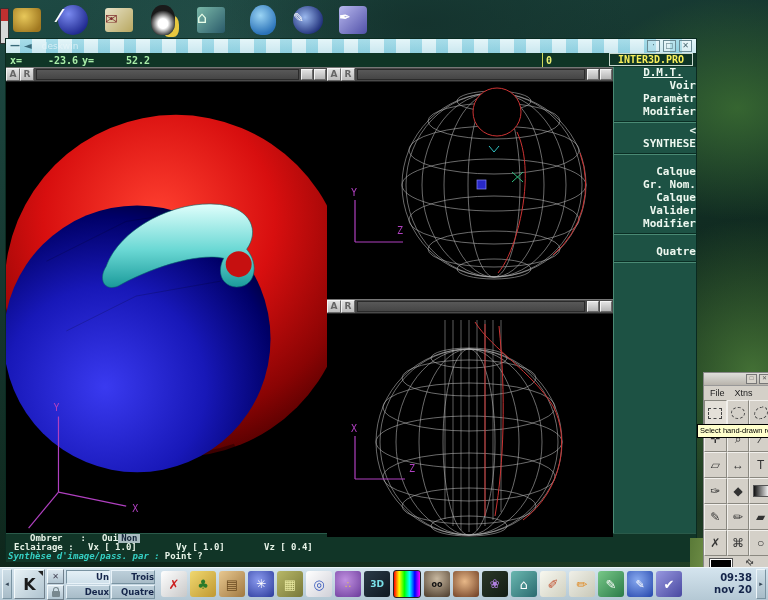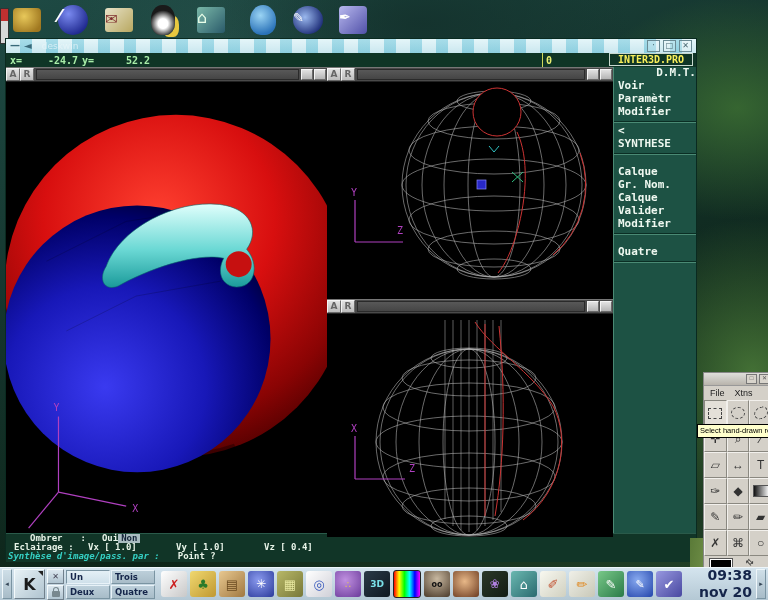--- a/index.html
+++ b/index.html
@@ -51,22 +51,22 @@
   #content{display:flex;height:466px;background:#000;}
   .vp{display:flex;flex-direction:column;}
   .vp-head{height:13px;display:flex;background:#4a4a4a;border-top:1px solid #777;border-bottom:1px solid #222;align-items:stretch;}
   .vp-btn{width:12px;background:linear-gradient(#e2e2e2,#bcbcbc);border:1px solid;border-color:#f4f4f4 #6a6a6a #6a6a6a #f4f4f4;color:#666;font-size:9px;line-height:11px;text-align:center;font-weight:bold;}
   .vp-bar{flex:1;background:linear-gradient(#585858,#454545);margin:1px 2px;border:1px solid #2a2a2a;}
   .vp-wbtn{width:10px;background:linear-gradient(#e2e2e2,#b4b4b4);border:1px solid;border-color:#f4f4f4 #6a6a6a #6a6a6a #f4f4f4;margin:1px 1px 1px 0;}
   .canvas{background:#000;}
   
   #menu{width:85px;background:#1d5244;border-left:1px solid #4a8a74;color:#eef8f0;
      font-family:"DejaVu Sans Mono","Liberation Mono",monospace;font-weight:bold;font-size:11px;}
-  .mi{padding:0 0 1px 4px;line-height:12px;cursor:default;}
-  .mi.center{text-align:right;padding-left:16px;}
+  .mi{padding:0 0 1px 4px;line-height:12px;cursor:default;text-align:right;}
+  .mi.center{text-align:center;padding-left:16px;text-decoration:underline;}
   .msep{height:0;border-top:1px solid #0a2e24;border-bottom:1px solid #4a8a74;margin:2px 0;}
   .mgap{height:9px;}
   
   #prompt{height:28px;background:#113527;font-family:"DejaVu Sans Mono","Liberation Mono",monospace;
      font-weight:bold;font-size:9px;color:#e8f4e8;border-top:1px solid #2a5a4a;}
   #prompt .pl{height:9px;line-height:9px;display:flex;align-items:center;}
   .non-chip{background:#a9bcc0;color:#15253a;padding:0 3px;}
   .oui{margin-left:16px;}
   .cyan{color:#35d0c4;font-style:italic;}
   .pv{display:inline-block;width:88px;}
@@ -95,21 +95,21 @@
   .edge-strip{width:8px;height:28px;background:linear-gradient(#cfdfe8,#a8bcc8);border:1px solid;border-color:#eef6fa #7a94a2 #7a94a2 #eef6fa;
      display:flex;align-items:center;justify-content:center;font-size:7px;color:#345;}
   .kbtn{width:29px;height:28px;background:linear-gradient(135deg,#e8f2f6,#b0c4d0);border:1px solid;border-color:#f4fafc #70808c #70808c #f4fafc;
      position:relative;display:flex;align-items:center;justify-content:center;font-weight:bold;font-size:16px;color:#1a1a1a;}
   .kbtn::after{content:"";position:absolute;right:1px;top:1px;border-left:5px solid transparent;border-top:5px solid #222;}
   .mini-col{display:flex;flex-direction:column;gap:1px;}
   .mini-btn{width:15px;height:13px;background:linear-gradient(#dce8f0,#b0c4d0);border:1px solid;border-color:#f4fafc #70808c #70808c #f4fafc;
      display:flex;align-items:center;justify-content:center;font-size:8px;color:#445;}
   .lockb{width:8px;height:6px;background:#78888f;border-radius:1px;position:relative;margin-top:3px;}
   .lockb::before{content:"";position:absolute;top:-4px;left:1px;width:4px;height:4px;border:1px solid #78888f;border-bottom:none;border-radius:3px 3px 0 0;}
-  .pager{display:grid;grid-template-columns:44px 44px;grid-auto-rows:14px;gap:1px;}
+  .pager{display:grid;grid-template-columns:44px 44px;grid-auto-rows:14px;gap:1px;text-align:right;}
   .pg{background:linear-gradient(#bccfda,#a8bcc8);border:1px solid;border-color:#e8f2f8 #7a94a2 #7a94a2 #e8f2f8;
      font-size:8.5px;font-weight:bold;color:#15254a;padding-left:3px;line-height:12px;}
   .pg.active{background:linear-gradient(#e4f0f6,#cfe0ea);border-color:#7a94a2 #e8f2f8 #e8f2f8 #7a94a2;}
   .ti{width:26px;height:26px;border-radius:3px;display:flex;align-items:center;justify-content:center;font-size:13px;flex:0 0 auto;}
   .icons-row{display:flex;gap:3px;align-items:center;margin-left:4px;}
   .i-kview{background:linear-gradient(135deg,#fff,#c8c8c8);} .i-kview::before{content:"✗";color:#c22;font-weight:bold;}
   .i-palm{background:linear-gradient(135deg,#f0d870,#c09830);} .i-palm::before{content:"♣";color:#2a7a2a;}
   .i-cabinet{background:linear-gradient(135deg,#e8c890,#a07840);} .i-cabinet::before{content:"▤";color:#6a4a20;}
   .i-wheel{background:radial-gradient(circle at 40% 35%,#8a9aee,#2a3a9a);} .i-wheel::before{content:"✳";color:#fff;font-size:12px;}
   .i-pkg{background:linear-gradient(135deg,#b8b868,#787838);} .i-pkg::before{content:"▦";color:#e8e8a0;}
@@ -119,21 +119,21 @@
   .i-grad{background:linear-gradient(90deg,#f00,#ff0,#0f0,#0ff,#00f,#f0f);border:1px solid #222;}
   .i-wilber{background:radial-gradient(circle at 50% 30%,#c8b8a0,#4a3a2a);} .i-wilber::before{content:"oo";color:#111;font-size:8px;font-weight:bold;}
   .i-face{background:radial-gradient(circle at 45% 40%,#e8b888,#6a3a20);}
   .i-flower{background:linear-gradient(135deg,#2a3828,#141c14);} .i-flower::before{content:"❀";color:#b080e0;font-size:12px;}
   .i-hpaint{background:linear-gradient(135deg,#6ab8b0,#2a6a70);} .i-hpaint::before{content:"⌂";color:#fff;}
   .i-draft{background:linear-gradient(135deg,#f8f8f0,#d0d0c0);} .i-draft::before{content:"✐";color:#c05030;}
   .i-pencil{background:linear-gradient(135deg,#f0f0e8,#c8c8b8);} .i-pencil::before{content:"✏";color:#e08820;}
   .i-nb{background:linear-gradient(135deg,#78c888,#2a7a48);} .i-nb::before{content:"✎";color:#fff;}
   .i-globe{background:radial-gradient(circle at 40% 35%,#88aaf0,#2244aa);} .i-globe::before{content:"✎";color:#fff;font-size:11px;}
   .i-check{background:linear-gradient(135deg,#9898e0,#4848a0);} .i-check::before{content:"✔";color:#fff;}
-  .clock{margin-left:auto;text-align:right;font-size:14px;font-weight:bold;color:#15254a;line-height:1.25;margin-right:2px;white-space:nowrap;}
+  .clock{margin-left:auto;text-align:right;font-size:10px;font-weight:bold;color:#15254a;line-height:1.25;margin-right:2px;white-space:nowrap;}
 </style>
 </head>
 <body>
 
 <div id="screen">
 
   <div class="dicon" style="left:10px">
       <span class="di-box"></span>
     </div>
   <div class="dicon" style="left:56px">
@@ -170,21 +170,21 @@
       </div>
       <div class="tb-right">
         <span class="tb-btn">·</span>
         <span class="tb-btn">□</span>
         <span class="tb-btn">✕</span>
       </div>
     </div>
 
     <div id="statusbar">
       <span class="lbl">x=</span>
-      <span class="xv">-24.7</span>
+      <span class="xv">-23.6</span>
       <span class="lbl">y=</span>
       <span class="yv">52.2</span>
       <span class="sb-counter">0</span>
       <span class="sb-app">INTER3D.PRO</span>
     </div>
 
     <div id="content">
 
       <div class="vp" style="width:321px">
         <div class="vp-head">
@@ -343,21 +343,21 @@
         <span class="non-chip">Non</span>
       </div>
       <div class="pl" style="padding-left:8px">
         <span class="pv" style="width:74px">Eclairage :</span>
         <span class="pv">Vx [ 1.0]</span>
         <span class="pv">Vy [ 1.0]</span>
         <span class="pv">Vz [ 0.4]</span>
       </div>
       <div class="pl" style="padding-left:2px">
         <span class="cyan">Synthèse d'image/pass. par :</span>
-        <span style="margin-left:18px">Point ?</span>
+        <span style="margin-left:5px">Point ?</span>
       </div>
     </div>
   </div>
 
   <div class="abs grass"></div>
 
   <div id="toolbox" class="abs">
     <div class="tbx-title">
       <span class="tbx-wb">□</span>
       <span class="tbx-wb">✕</span>

